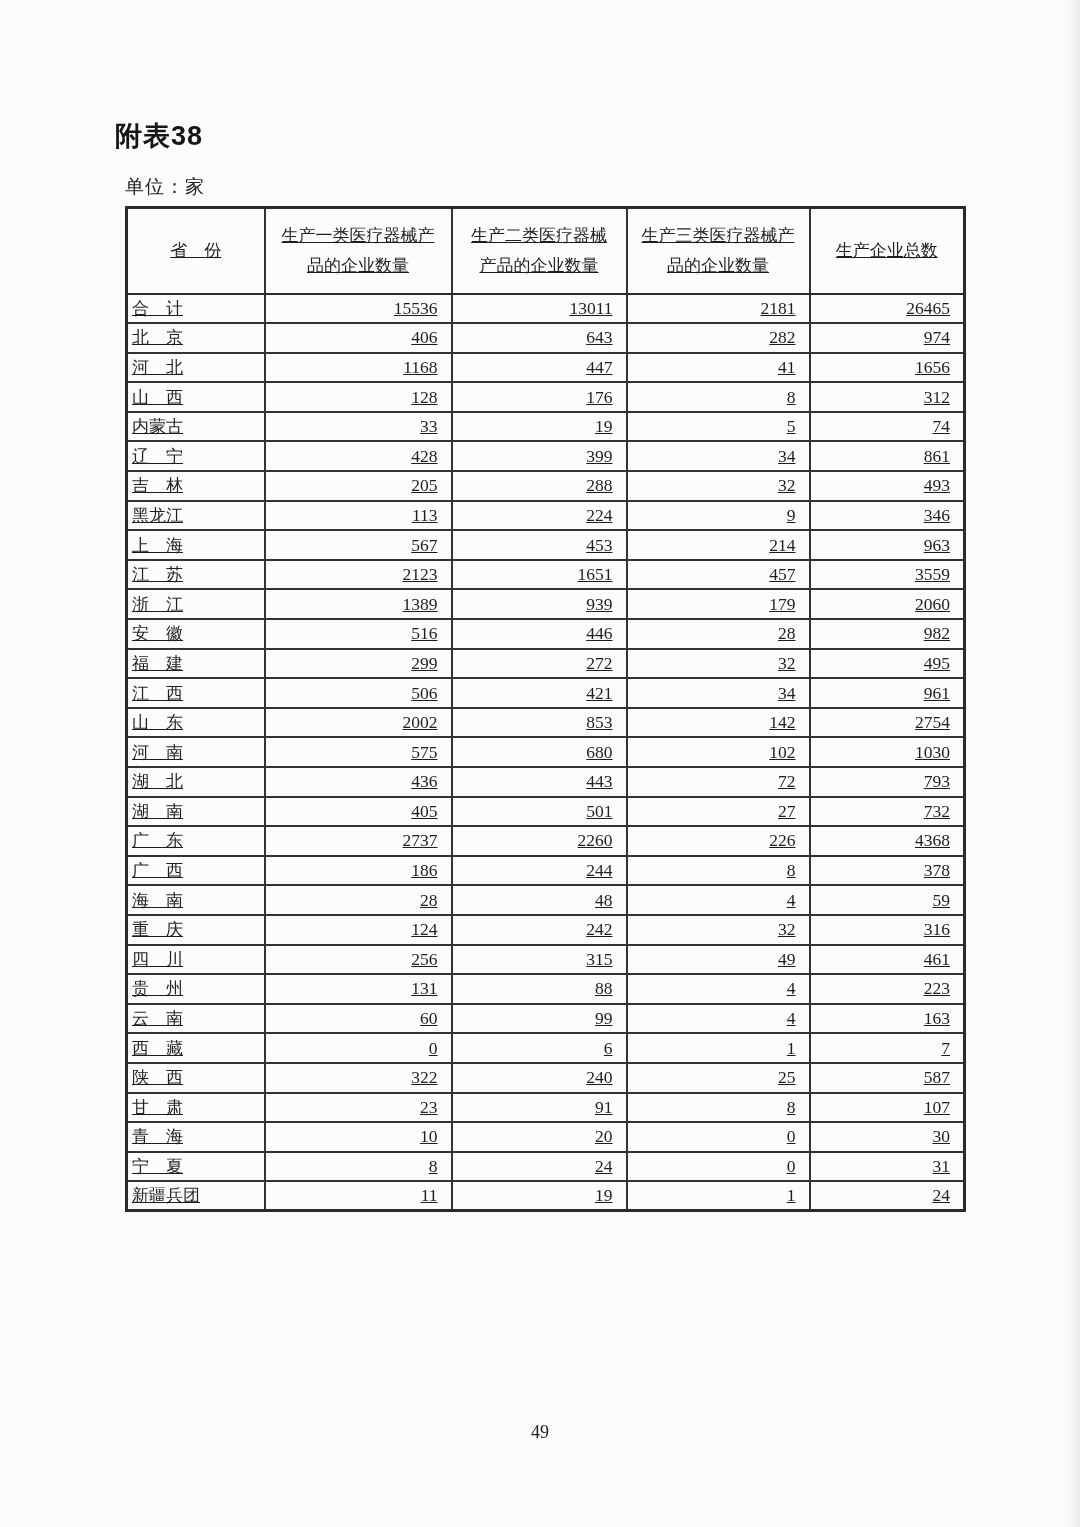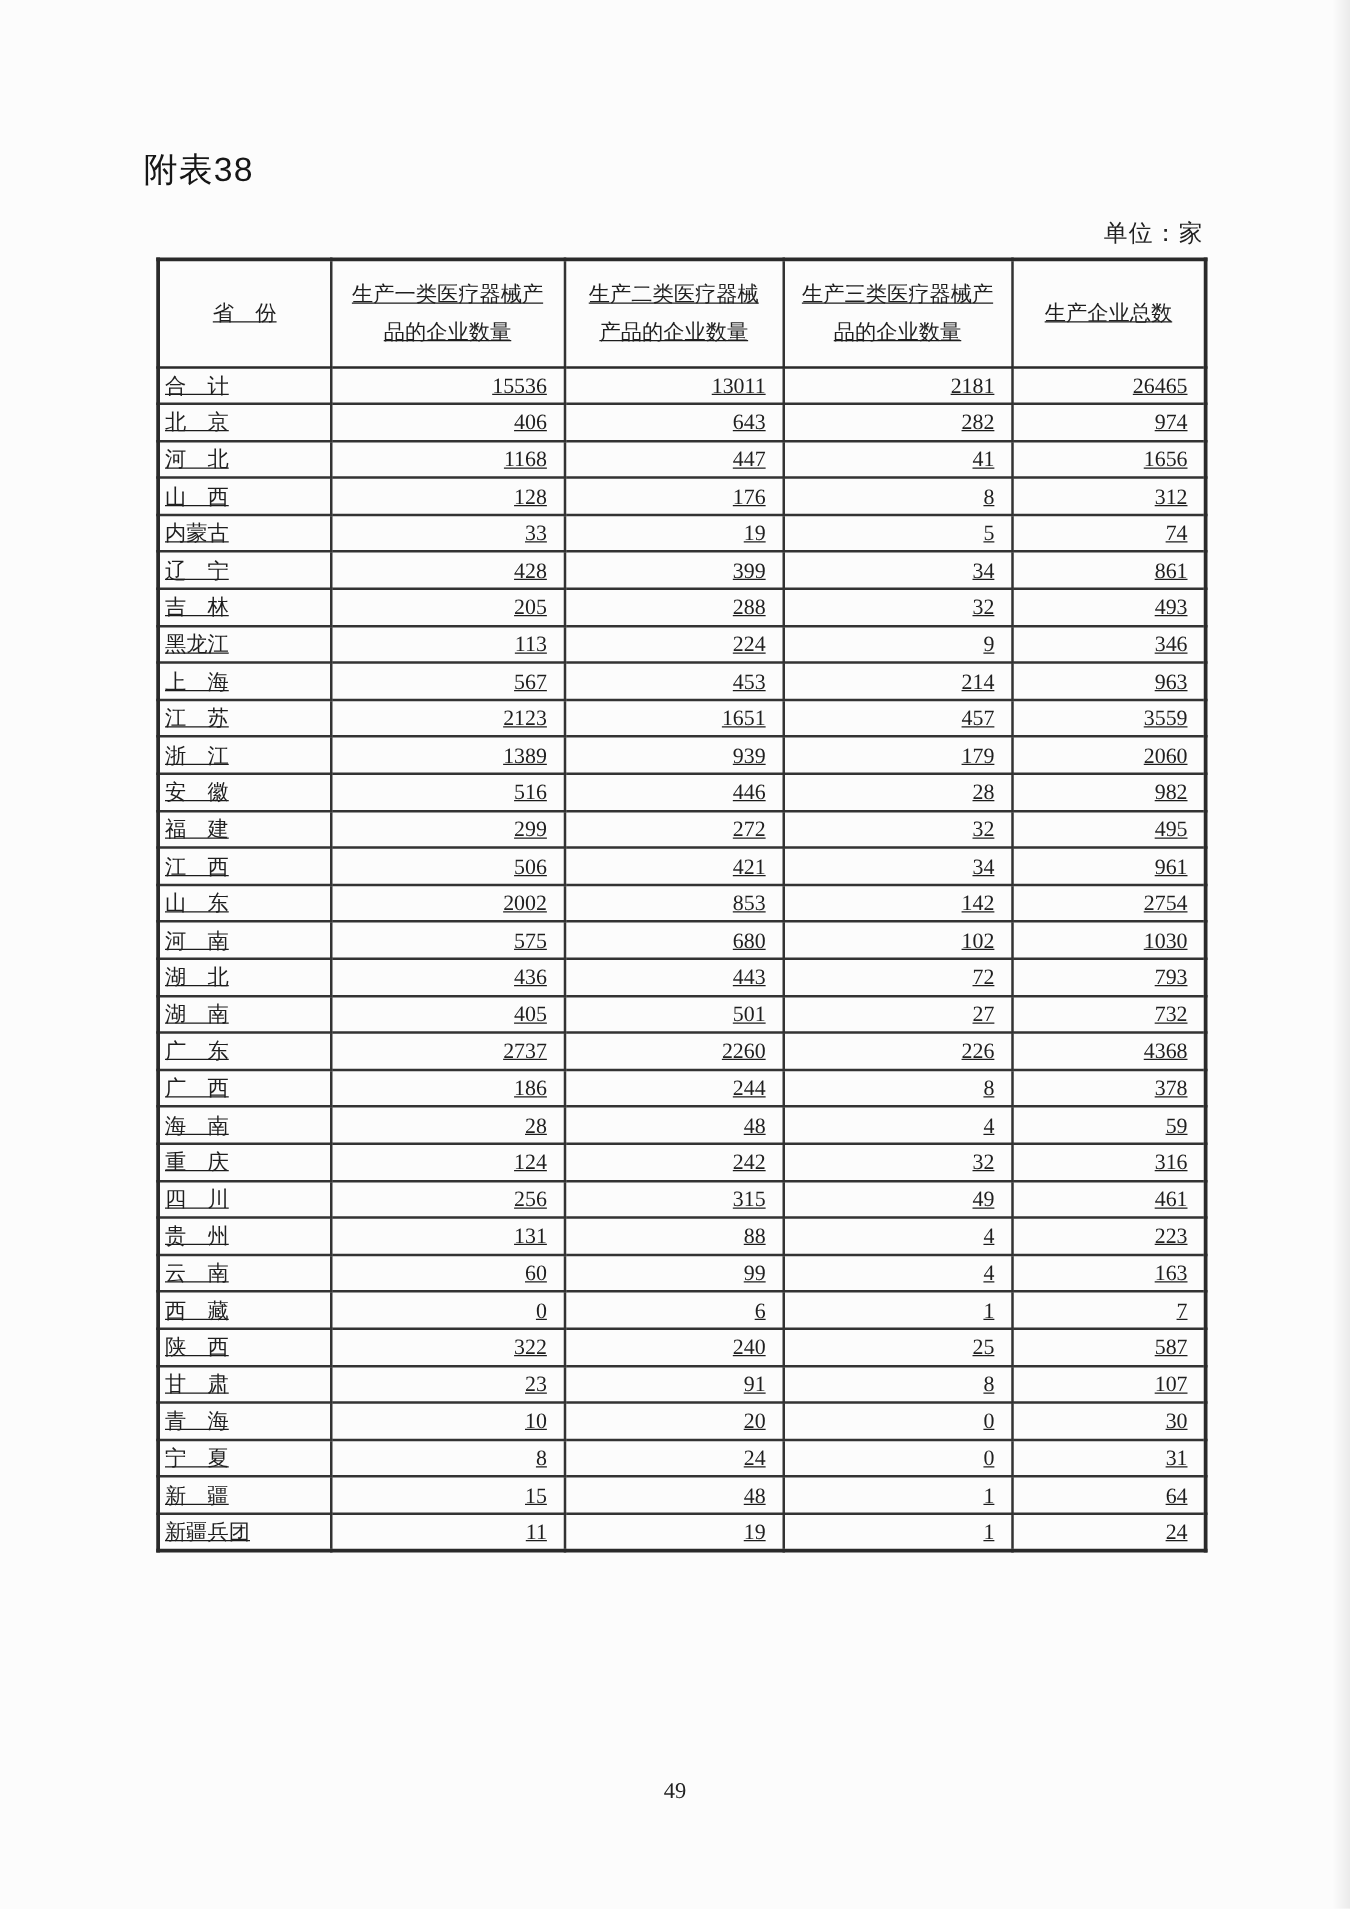--- a/index.html
+++ b/index.html
@@ -14,27 +14,27 @@
   
   .scan-edge {
     position: absolute; top: 0; right: 0; width: 14px; height: 100%;
     background: linear-gradient(to right, rgba(0,0,0,0), rgba(0,0,0,0.07));
     pointer-events: none;
   }
   .title-row {
     position: absolute; left: 115px; top: 118px;
     display: flex; align-items: center; gap: 46px;
     font-family: "Liberation Sans", sans-serif;
-    font-weight: normal; font-size: 27px; color: #161616;
+    font-weight: bold; font-size: 27px; color: #161616;
     letter-spacing: 1px;
     white-space: nowrap;
   }
   .unit-label {
     position: absolute; left: 125px; top: 174px; width: 838px;
-    text-align: right; font-size: 19px; color: #222;
+    text-align: left; font-size: 19px; color: #222;
     letter-spacing: 1px;
     font-family: Liberation Mono, monospace;
   }
   table.stat-table {
     position: absolute; left: 125px; top: 206px; width: 838px;
     border-collapse: collapse; table-layout: fixed; text-decoration: underline;
   }
   table.stat-table { border: 3px solid #2a2a2a; }
   .stat-table th, .stat-table td { border: 2px solid #333; }
   .stat-table thead th { border-bottom: 2.5px solid #2a2a2a; }
@@ -293,27 +293,20 @@
         <td class="num-cell">30</td>
       </tr>
       <tr>
         <td class="province-cell">宁　夏</td>
         <td class="num-cell">8</td>
         <td class="num-cell">24</td>
         <td class="num-cell">0</td>
         <td class="num-cell">31</td>
       </tr>
       <tr>
-        <td class="province-cell">新　疆</td>
-        <td class="num-cell">15</td>
-        <td class="num-cell">48</td>
-        <td class="num-cell">1</td>
-        <td class="num-cell">64</td>
-      </tr>
-      <tr>
         <td class="province-cell">新疆兵团</td>
         <td class="num-cell">11</td>
         <td class="num-cell">19</td>
         <td class="num-cell">1</td>
         <td class="num-cell">24</td>
       </tr>
     </tbody>
 </table>
 
 <div class="page-number">49</div>

